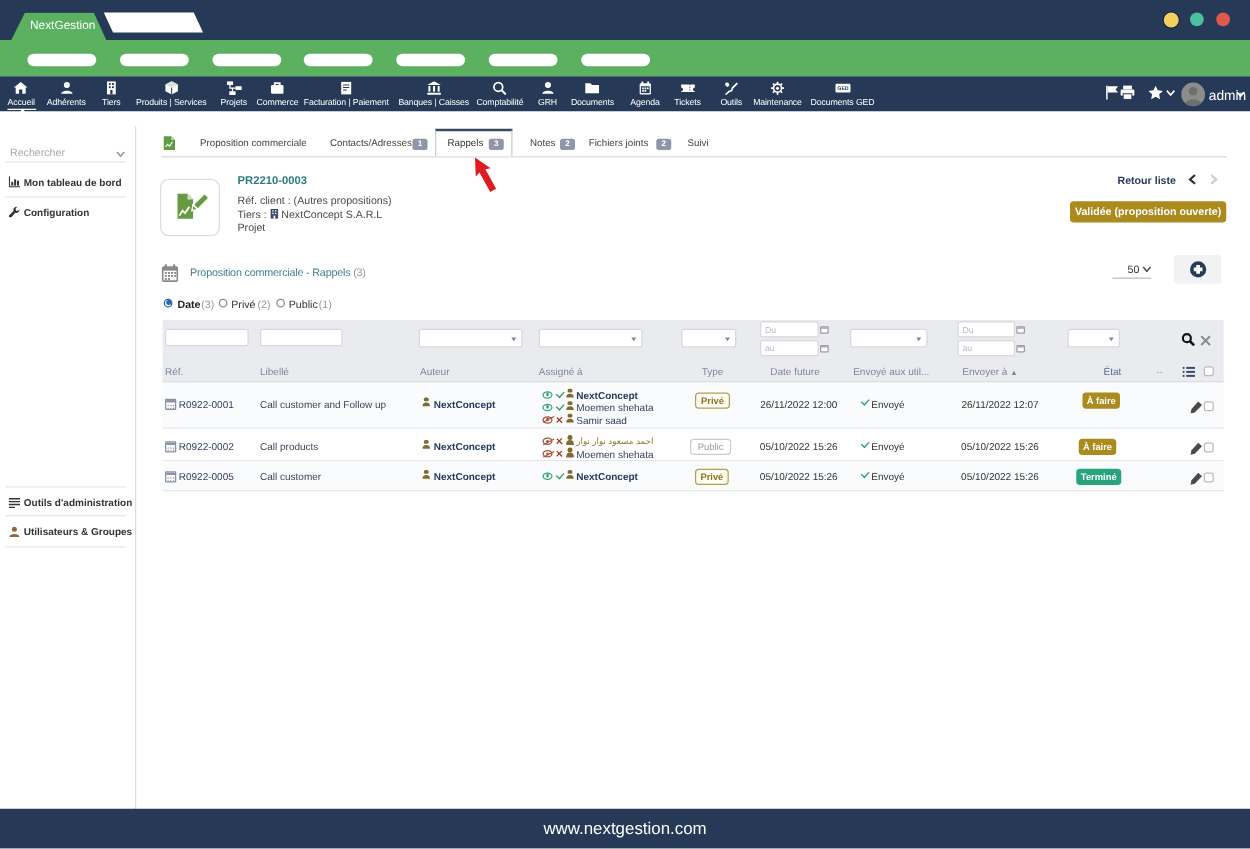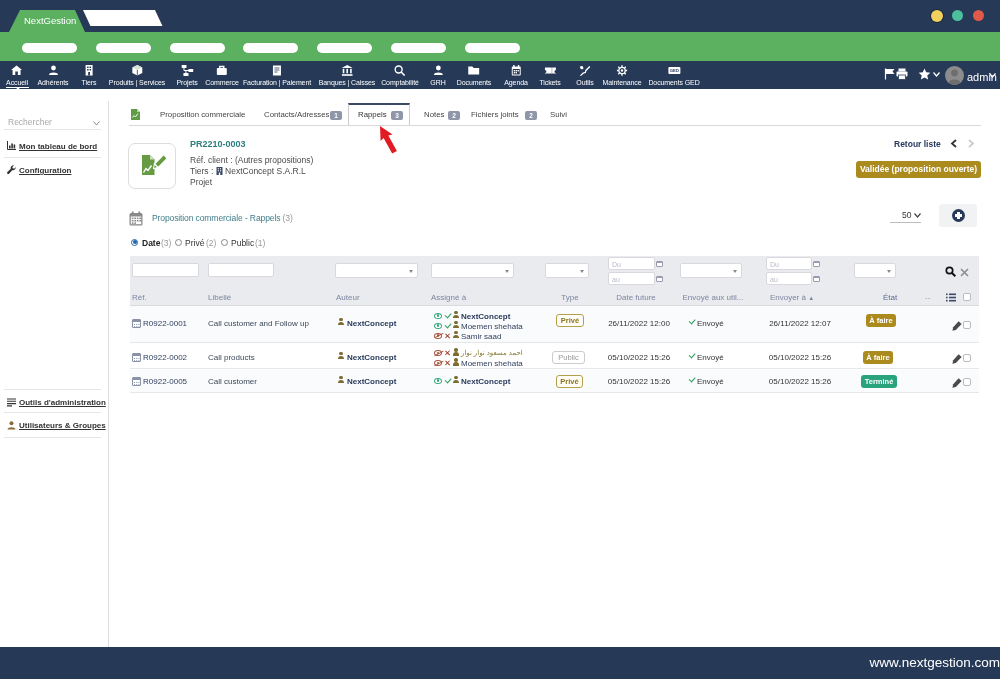--- a/index.html
+++ b/index.html
@@ -20,25 +20,25 @@
   transform:skewX(25deg); transform-origin:0 0; }
 .circ { position:absolute; border-radius:50%; }
 
 .mi { position:absolute; top:4px; text-align:center; color:#fff; transform:translateX(-50%); }
 .mi .ic { height:12px; line-height:12px; font-size:10px; }
 .mi .lb { font-size:7px; margin-top:2px; white-space:nowrap; letter-spacing:-0.1px; }
 .mi svg { display:inline-block; vertical-align:top; }
 
 #sidebar { position:absolute; left:0; top:89px; width:109px; height:558px; background:#fff; border-right:1px solid #ddd;margin-top:12px; }
 .sb-sep { position:absolute; left:4px; width:97px; height:1px; background:#e6e6e6; }
-.sb-h { position:absolute; left:7px; font-size:8px; font-weight:bold; color:#333; white-space:nowrap;text-decoration:underline; }
+.sb-h { position:absolute; left:7px; font-size:8px; font-weight:bold; color:#333; white-space:nowrap; }
 .sb-links { position:absolute; left:8px; top:74px; font-size:7.8px; color:#454545; line-height:14px; white-space:nowrap; }
 
 #footer { position:absolute; left:0; top:647px; width:1000px; height:32px; background:#263a58; }
-#footer div { text-align:right; color:#fff; font-size:13.5px; margin-top:8px; }
+#footer div { text-align:center; color:#fff; font-size:13.5px; margin-top:8px; }
 
 .tablabel { position:absolute; top:110px; font-size:7.8px; color:#444; white-space:nowrap; }
 .tbadge { position:absolute; top:111px; width:12px; height:9px; background:#8f96a8; border-radius:2px;
   color:#fff; font-size:6.5px; font-weight:bold; text-align:center; line-height:9px; }
 #activetab { position:absolute; left:348px; top:103px; width:62px; height:22px; background:#fff;
   border-left:1px solid #ccc; border-right:1px solid #ccc; border-top:2px solid #3a4a63; }
 
 .txt { position:absolute; white-space:nowrap; }
 .badge-gold { background:#ab8a1e; color:#fff; font-weight:bold; border-radius:3px; text-align:center; }
 .badge-green { background:#28a37b; color:#fff; font-weight:bold; border-radius:3px; text-align:center; }

